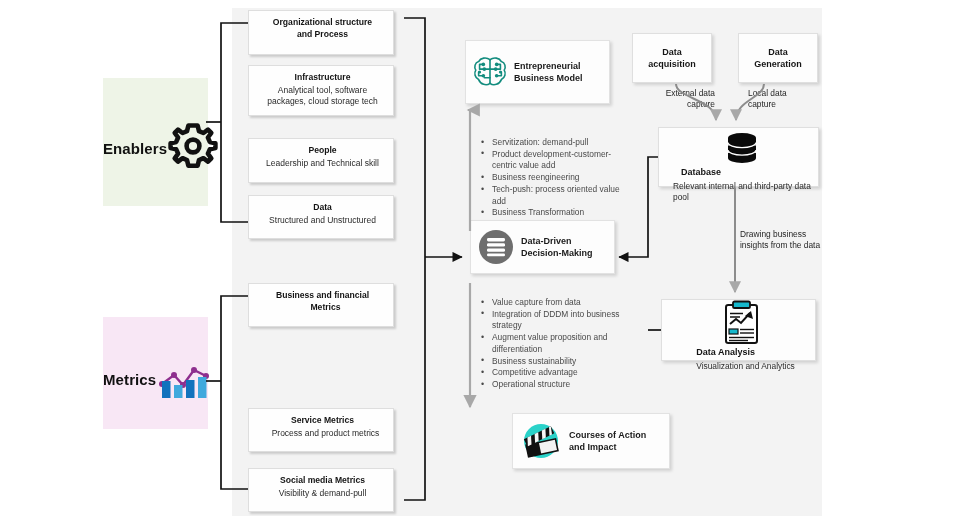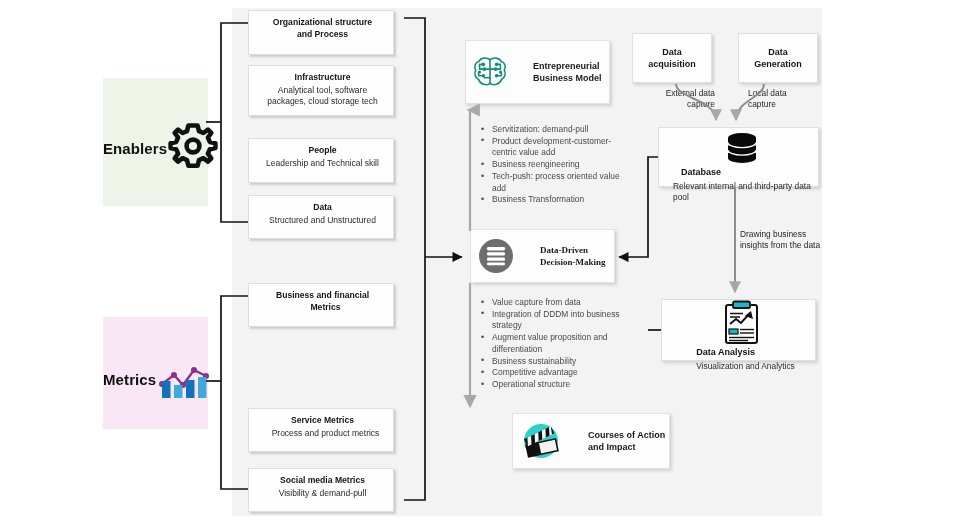--- a/index.html
+++ b/index.html
@@ -42,43 +42,43 @@
   }
   .sub-box .sb-title { font-size:8.6px; font-weight:bold; color:#141414; line-height:11.5px; }
   .sub-box .sb-sub   { font-size:8.5px; color:#2a2a2a; line-height:11.5px; margin-top:1px; }
 
   
   .mid-box {
     position:absolute;
     background:#fdfdfd;
     border:1px solid #e2e2e2;
     box-shadow:2px 2px 3px rgba(0,0,0,.14);
-    display:flex; align-items:center;gap:19px;
+    display:flex; align-items:center;
   }
   .mid-box .mb-label {
     font-size:9px; font-weight:bold; line-height:12px; color:#1a1a1a;
   }
   .mid-icon { flex:0 0 auto; display:flex; align-items:center; justify-content:center; }
 
   #box-ebm  { left:465px; top:40px;  width:145px; height:64px; }
-  #box-dddm { left:470px; top:229px; width:145px; height:54px;font-family:Liberation Serif, serif; }
+  #box-dddm { left:470px; top:220px; width:145px; height:54px; }
   #box-coa  { left:470px; top:413px; width:158px; height:56px;margin-left:42px; }
 
   
   .bullets { position:absolute; }
   .bullets li {
     list-style:none; position:relative;
     font-size:8.4px; line-height:11.4px; color:#4a4a4a;
     padding-left:11px; margin-bottom:.5px;
   }
   .bullets li:before {
     content:"\2022"; position:absolute; left:0px; top:-.5px;
     font-size:9px; color:#4a4a4a;
   }
-  #bul-top { left:481px; top:124px; width:140px; }
+  #bul-top { left:481px; top:137px; width:140px; }
   #bul-bot { left:481px; top:297px; width:146px; }
 
   
   .r-box {
     position:absolute; background:#fdfdfd;
     border:1px solid #dfdfdf;
     box-shadow:2px 2px 3px rgba(0,0,0,.14);
   }
   .r-box.simple {
     display:flex; align-items:center; justify-content:center; text-align:center;

